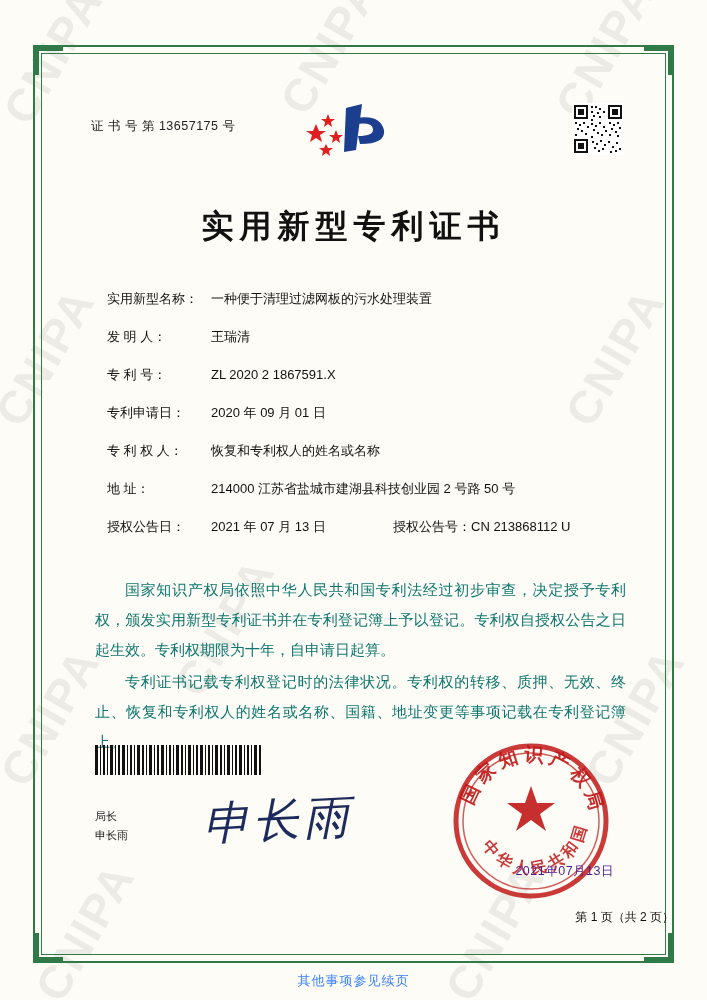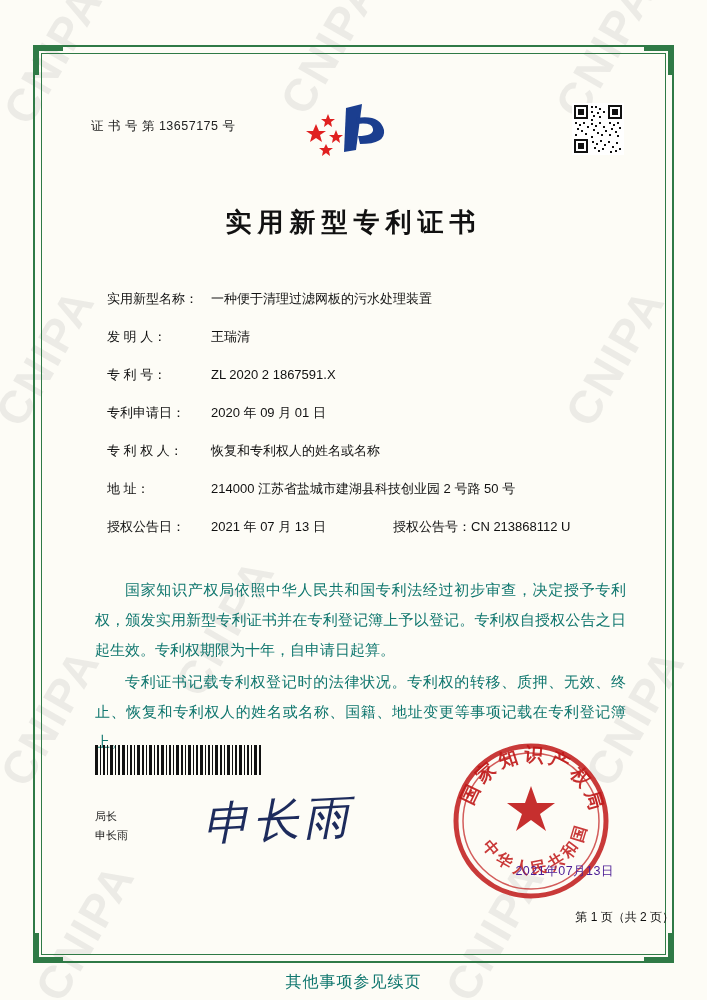--- a/index.html
+++ b/index.html
@@ -76,21 +76,21 @@
     position:absolute; left:50%; top:55px;
     transform:translateX(-50%);
     width:120px; height:68px;
   }
 
   .title {
     position:absolute; left:0; right:0; top:160px;
     text-align:center;
     font-family:"DejaVu Sans", sans-serif;
     font-weight:bold;
-    font-size:26px;
+    font-size:32px;
     letter-spacing:6px;
     color:#111;
   }
 
   .fields {
     position:absolute; left:62px; top:245px; right:40px;
   }
   .field {
     font-size:13px;
     margin-bottom:20px;
@@ -150,22 +150,22 @@
   }
 
   .page-no {
     position:absolute; left:0; right:0; top:864px;
     text-align:right; font-size:12px; color:#111;
   }
 
   .footnote {
     position:absolute; left:0; right:0; top:972px;
     text-align:center;
-    font-size:16px;
-    color:#0f766e;
+    font-size:13px;
+    color:#3b82f6;
     letter-spacing:1px;
     z-index:4;
   }
 </style>
 </head>
 <body>
 
 <div class="wm-layer">
   <div class="wm" style="left:-22px; top:28px; font-size:46px; transform:rotate(-60deg);">CNIPA</div>
   <div class="wm" style="left:255px; top:18px; font-size:46px; transform:rotate(-60deg);">CNIPA</div>

